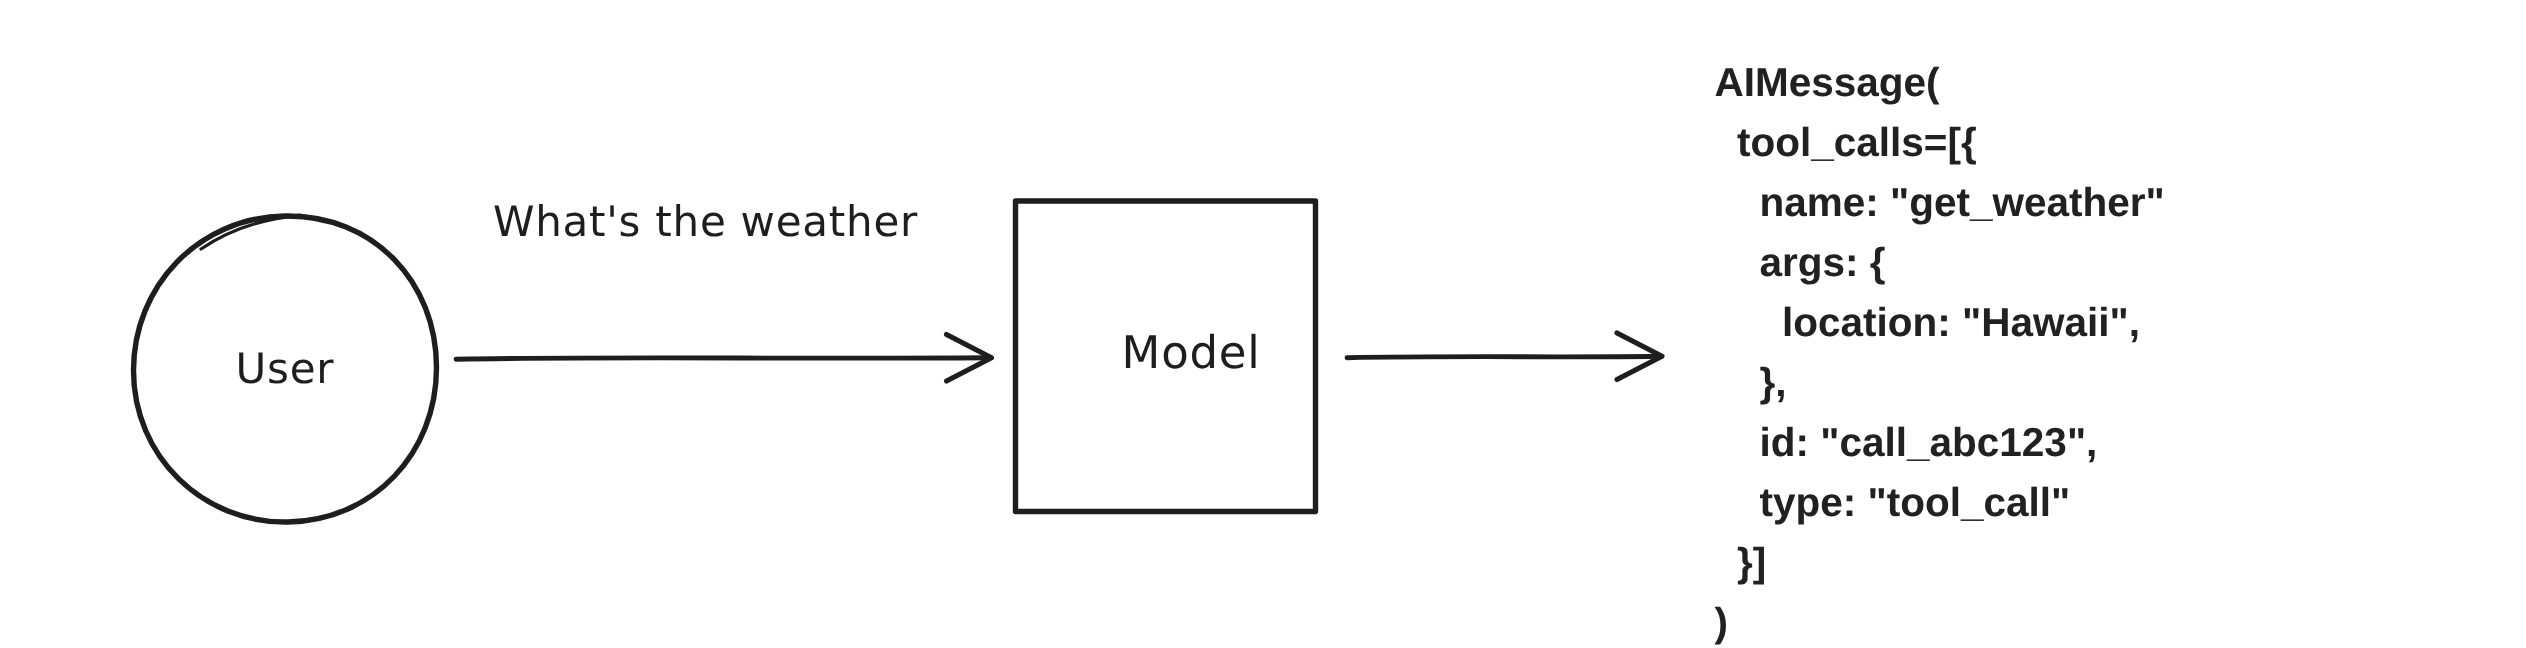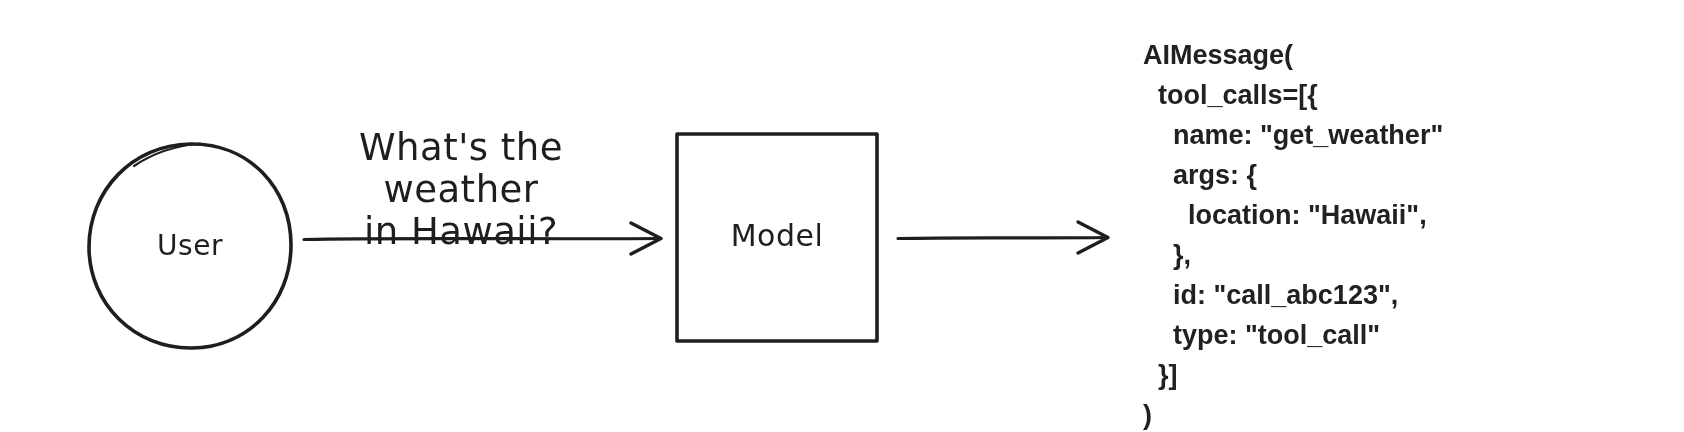--- a/index.html
+++ b/index.html
@@ -28,33 +28,33 @@
   }
   .label-user {
     left: 90px;
     top: 229px;
     width: 200px;
     text-align: center;
     font-size: 28px;
     line-height: 34px;
   }
   .label-model {
-    left: 695px;
+    left: 712px;
     top: 218px;
     width: 164px;
     text-align: center;
     font-size: 30px;
     line-height: 36px;
   }
   .label-msg {
     left: 310px;
     top: 127px;
     width: 302px;
-    text-align: center;
-    font-size: 37px;
+    text-align: right;
+    font-size: 28px;
     line-height: 42px;
   }
   .code {
     position: absolute;
     left: 1131px;
     top: 23px;
     margin: 12px;
     font-family: Liberation Sans, sans-serif;
     font-weight: 700;
     font-size: 27px;
@@ -89,21 +89,20 @@
     <g>
       <path d="M 898 238.5 C 970 237 1040 238.5 1106 237.5" stroke-width="3.2"></path>
       <path d="M 1078 222 L 1108 237.5 L 1078 253" stroke-width="3.4"></path>
     </g>
   </svg>
 
   <div class="hand label-user">User</div>
 
   <div class="hand label-msg">
     <div>What's the weather</div>
-    <div>in Hawaii?</div>
   </div>
 
   <div class="hand label-model">Model</div>
 
   <pre class="code">AIMessage(
   tool_calls=[{
     name: "get_weather"
     args: {
       location: "Hawaii",
     },

